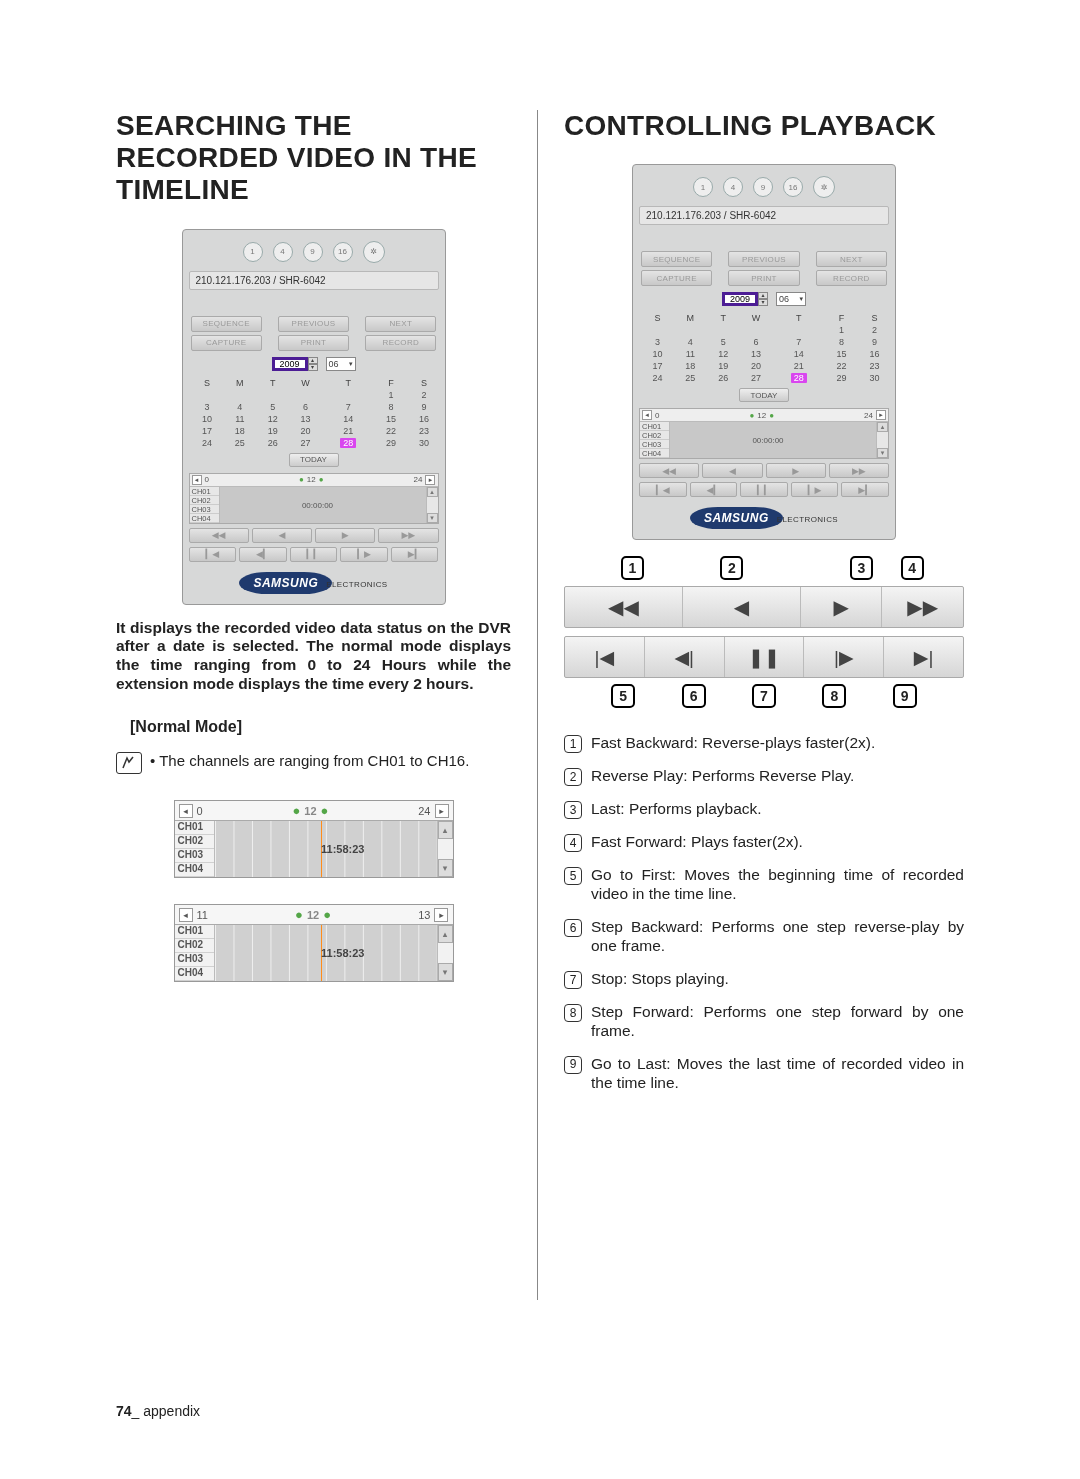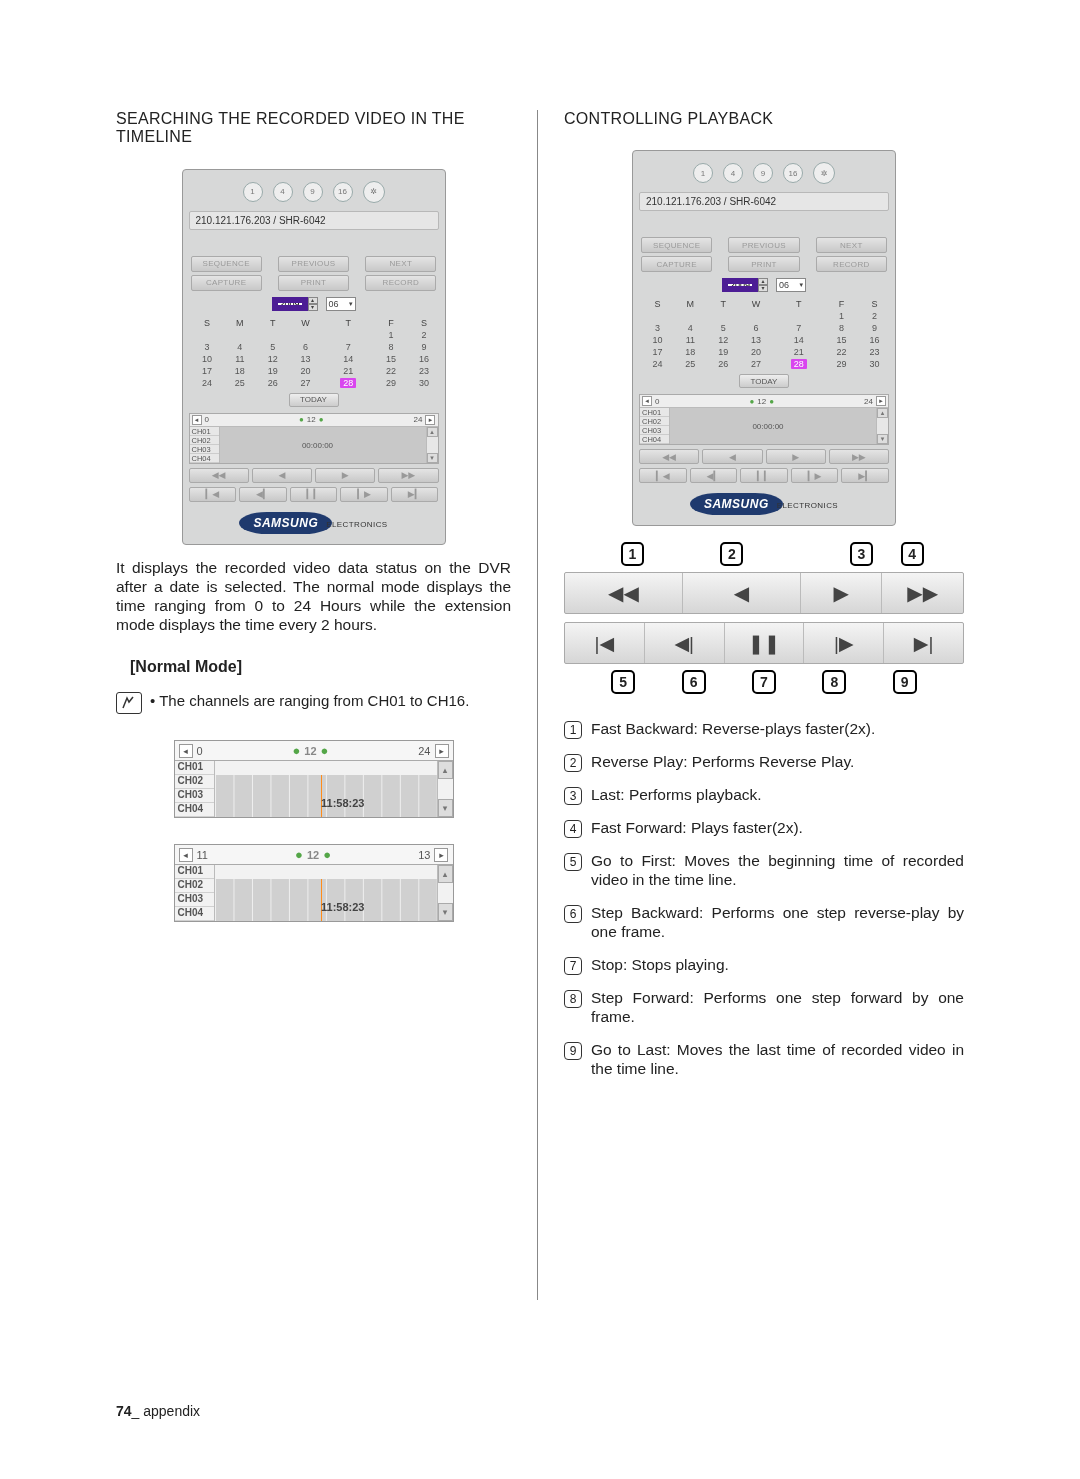--- a/index.html
+++ b/index.html
@@ -2,23 +2,23 @@
 <html><head>
 <meta charset="utf-8">
 <style>
   * { box-sizing: border-box; margin: 0; padding: 0; }
   html, body { width: 1080px; height: 1479px; background: #fff; font-family: Arial, Helvetica, sans-serif; color: #222; }
   .page { position: relative; width: 1080px; height: 1479px; padding: 110px 116px 0 116px; }
   .columns { display: flex; }
   .col { width: 400px; }
   .col-left { margin-right: 26px; }
   .divider { width: 1px; background: #888; height: 1190px; margin-right: 26px; }
-  h2.section { font-size: 16px; font-weight: 400; letter-spacing: 0.3px; line-height: 1.15; margin-bottom: 22px; }
+  h2.section { font-size: 28px; font-weight: 700; letter-spacing: 0.3px; line-height: 1.15; margin-bottom: 22px; }
   h3.sub { font-size: 16px; font-weight: 700; margin: 24px 14px 12px; }
-  p.body { font-size: 15.5px; line-height: 1.22; margin: 14px 0 8px; text-align: justify; }
+  p.body { font-size: 15.5px; line-height: 1.22; margin: 14px 0 8px; text-align: justify; font-weight: bold; }
   ul.bullets { list-style: none; padding-left: 0; }
   ul.bullets li { font-size: 15.5px; line-height: 1.22; margin: 8px 0; padding-left: 12px; text-indent: -12px; }
   ul.bullets li::before { content: "• "; }
   .note-row { display: flex; align-items: flex-start; gap: 8px; margin-top: 16px; }
   .note-icon { width: 26px; height: 22px; border: 1.8px solid #333; border-radius: 3px; display:flex; align-items:center; justify-content:center; flex: 0 0 26px; }
   .note-icon svg { display:block; }
   .note-text { font-size: 15px; }
   .footer { position: absolute; left: 116px; bottom: 60px; font-size: 14px; }
   .footer b { font-weight: 700; }
 
@@ -27,21 +27,21 @@
   .panel { width: 264px; background: #d7d8d8; border: 1px solid #999; border-radius: 4px; padding: 6px 6px 10px; font-size: 9.5px; color: #444; }
   .panel .row { display:flex; align-items:center; justify-content:center; gap: 10px; margin: 5px 0 8px; }
   .cir { width: 20px; height: 20px; border: 1.5px solid #9aa; border-radius: 50%; display:inline-flex; align-items:center; justify-content:center; font-size: 8px; color:#777; background:#eee; }
   .cir.big { width: 22px; height:22px; }
   .titlebar { background:#e6e6e6; border: 1px solid #b8b8b8; border-radius: 2px; padding: 3px 6px; font-size: 10px; color:#333; margin-bottom: 26px; }
   .btnrow { display:flex; gap: 16px; margin: 3px 2px; justify-content:center; }
   .btnrow .b { flex: 1; height: 16px; background: linear-gradient(#e4e4e4,#c8c8c8); border: 1px solid #aaa; border-radius: 2px; font-size: 8px; color:#9a9a9a; display:flex; align-items:center; justify-content:center; letter-spacing: .3px; }
 
   .datebar { display:flex; gap:8px; align-items:center; justify-content:center; margin: 6px 0; }
   .spin { display:flex; align-items:center; }
-  .spin input { width: 36px; height: 14px; font-size:9px; border:6px solid #4c1d95; text-align:center; padding:0; }
+  .spin input { width: 36px; height: 14px; font-size:9px; border:3px solid #4c1d95; text-align:center; padding:0; }
   .spin .arrows { display:flex; flex-direction:column; }
   .spin .arrows span { width:10px; height:7px; border:1px solid #888; background:#ddd; font-size:6px; line-height:5px; text-align:center; }
   .sel { width: 30px; height:14px; border:1px solid #888; background:#fff; font-size:9px; display:flex; align-items:center; justify-content:space-between; padding:0 2px; }
   .sel .tri { font-size:7px; }
 
   table.cal { width: 100%; border-collapse: collapse; font-size: 9px; color:#555; margin: 2px 2px 4px; }
   table.cal th, table.cal td { text-align:center; padding: 1px 0; }
   table.cal th { font-weight:400; color:#444; }
   td.sel-day span { background:#d946ef; color:#fff; padding:0 3px; border-radius:1px; }
   .today-btn { width: 50px; height: 14px; margin: 2px auto 4px; background: linear-gradient(#eee,#ccc); border:1px solid #aaa; border-radius:2px; font-size:8px; display:flex; align-items:center; justify-content:center; color:#555; }
@@ -67,21 +67,21 @@
 
   
   .tl-fig { width: 280px; margin: 26px auto 0; border:1px solid #999; background:#f2f2f2; position:relative; }
   .tl-fig .head2 { display:flex; align-items:center; justify-content:space-between; padding:2px 4px; font-size:11px; color:#555; border-bottom:1px solid #aaa; background:#f6f6f6; }
   .tl-fig .head2 .sq2 { width:14px; height:14px; border:1px solid #999; background:#fff; display:flex; align-items:center; justify-content:center; font-size:9px; }
   .tl-fig .head2 .mid { display:flex; align-items:center; gap:4px; color:#888; }
   .tl-fig .head2 .mid .dot { color:#54a648; font-size:13px; }
   .tl-fig .body2 { display:flex; }
   .tl-fig .chs2 { width:40px; border-right:1px solid #bbb; }
   .tl-fig .chs2 div { height:14px; font-size:10px; font-weight:700; padding-left:3px; color:#555; border-bottom:1px solid #d0d0d0; }
-  .tl-fig .grid2 { position:relative; flex:1; background: linear-gradient(to right, rgba(0,0,0,0) 0, rgba(0,0,0,0) calc(100%/12 - 1px), #d0d0d0 calc(100%/12 - 1px), #d0d0d0 calc(100%/12)) 0 0 / calc(100%/12) 100%, #efefef; margin-top: 14px; }
+  .tl-fig .grid2 { position:relative; flex:1; background: linear-gradient(to right, rgba(0,0,0,0) 0, rgba(0,0,0,0) calc(100%/12 - 1px), #d0d0d0 calc(100%/12 - 1px), #d0d0d0 calc(100%/12)) 0 0 / calc(100%/12) 100%, #efefef; }
   .tl-fig .grid2 .time2 { position:absolute; left:48%; top:22px; font-size:11px; color:#444; font-weight:700; }
   .tl-fig .grid2 .mark { position:absolute; left:48%; top:0; width:1px; height:100%; background:#ff8c1a; }
   .tl-fig .scroll2 { width:16px; border-left:1px solid #bbb; display:flex; flex-direction:column; justify-content:space-between; }
   .tl-fig .scroll2 span { height:18px; background:#ddd; border:1px solid #aaa; font-size:9px; text-align:center; color:#777; display:flex; align-items:center; justify-content:center; }
 
   
   .pb-diagram { width: 400px; margin-top: 12px; }
   .pb-diagram .numline, .pb-diagram .numline2 { display:flex; justify-content:space-around; font-size:14px; font-weight:700; }
   .pb-diagram .numbox { width: 24px; height: 24px; border:2px solid #000; border-radius:5px; display:flex; align-items:center; justify-content:center; }
   .pb-diagram .numline { padding: 4px 18px 6px 12px; }

